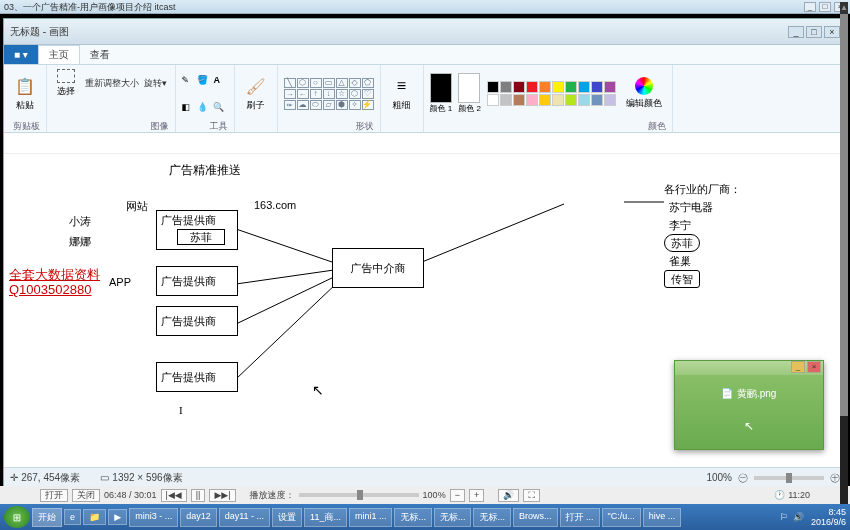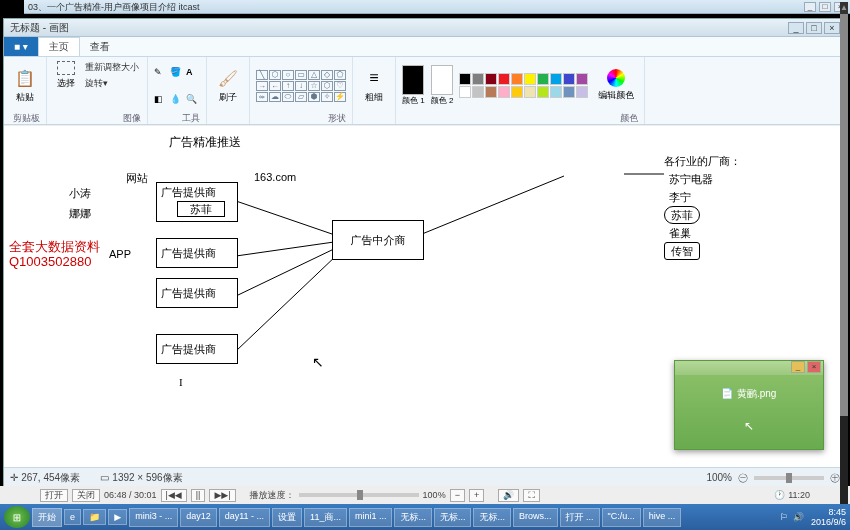--- a/index.html
+++ b/index.html
@@ -1,25 +1,25 @@
 <!DOCTYPE html>
 <html><head>
 <meta charset="utf-8">
 <style>
 * { margin: 0; padding: 0; box-sizing: border-box; font-family: "Microsoft YaHei", SimSun, Arial, sans-serif; }
 body { width: 850px; height: 530px; background: #000; position: relative; overflow: hidden; }
 
 
-.outer-win { position: absolute; top: 0; left: 0; right: 0; height: 14px; background: linear-gradient(#dcebf6,#c4dbea); border-bottom: 1px solid #9ab; font-size: 9px; padding: 1px 4px; color: #333; margin-left: 24px; }
+.outer-win { position: absolute; top: 0; left: 0; right: 0; height: 14px; background: linear-gradient(#dcebf6,#c4dbea); border-bottom: 1px solid #9ab; font-size: 9px; padding: 1px 4px; color: #333; }
 .outer-ctrl { position: absolute; right: 4px; top: 2px; display: flex; gap: 3px; }
 .outer-ctrl span { width: 12px; height: 10px; background: #e5edf5; border: 1px solid #9ab; font-size: 8px; text-align: center; line-height: 8px; }
 
 
 .paint-win { position: absolute; top: 18px; left: 3px; right: 3px; bottom: 42px; background: #fff; border: 1px solid #8aa; display: flex; flex-direction: column; }
-.paint-title { height: 18px; background: linear-gradient(#e8f1f8,#cfdfe9); border-bottom: 1px solid #b0c4d4; font-size: 10px; padding: 2px 6px; color: #333; display: flex; align-items: center; }
+.paint-title { height: 26px; background: linear-gradient(#e8f1f8,#cfdfe9); border-bottom: 1px solid #b0c4d4; font-size: 10px; padding: 2px 6px; color: #333; display: flex; align-items: center; }
 .paint-title .ctrls { margin-left: auto; display: flex; gap: 2px; }
 .paint-title .ctrls span { width: 16px; height: 12px; background: #d5e5f0; border: 1px solid #9ab; font-size: 9px; text-align: center; line-height: 10px; }
 
 
 .ribbon-tabs { height: 20px; background: #f5fafd; border-bottom: 1px solid #c5d8e5; display: flex; align-items: center; font-size: 10px; }
 .file-tab { background: #1e6fb8; color: #fff; padding: 2px 10px; height: 100%; display: flex; align-items: center; }
 .tab { padding: 2px 10px; color: #444; }
 .tab.active { background: #fff; border: 1px solid #c5d8e5; border-bottom: none; }
 
 .ribbon { height: 68px; background: #f3f8fc; border-bottom: 1px solid #c5d8e5; display: flex; font-size: 9px; }
@@ -29,26 +29,26 @@
 .big-btn { display: flex; flex-direction: column; align-items: center; gap: 2px; padding: 2px 4px; }
 .ico { width: 22px; height: 22px; display: flex; align-items: center; justify-content: center; font-size: 16px; }
 .small-btn { font-size: 9px; padding: 1px 2px; color: #333; }
 .shape-grid { display: grid; grid-template-columns: repeat(7, 12px); gap: 1px; }
 .shape-grid span { width: 12px; height: 10px; border: 1px solid #89a; font-size: 8px; text-align: center; line-height: 8px; color: #678; }
 .color-swatch { width: 22px; height: 30px; border: 1px solid #bbb; }
 .palette { display: grid; grid-template-columns: repeat(10, 12px); gap: 1px; }
 .palette span { width: 12px; height: 12px; border: 1px solid #ccc; }
 
 
-.canvas-wrap { flex: 1; background: #fff; position: relative; overflow: hidden; border-top: 1px solid #eee; }
+.canvas-wrap { flex: 1; background: #fff; position: relative; overflow: hidden; border-top: 1px solid #eee; margin-top: 20px; }
 .canvas-wrap svg { position: absolute; top: 0; left: 0; pointer-events: none; }
 .box { position: absolute; border: 1px solid #000; background: #fff; font-size: 11px; display: flex; align-items: center; justify-content: center; }
 .txt { position: absolute; font-size: 11px; color: #000; }
 .circ { position: absolute; border: 1px solid #000; border-radius: 50%; font-size: 11px; display: flex; align-items: center; justify-content: center; background: #fff; }
-.watermark { color: #c00; font-size: 13px; }
+.watermark { color: #c00; font-size: 13px; text-decoration: underline; }
 
 
 .status { height: 20px; background: #eaf1f7; border-top: 1px solid #c5d8e5; display: flex; align-items: center; font-size: 10px; padding: 0 6px; gap: 20px; color: #444; }
 .status .right { margin-left: auto; display: flex; align-items: center; gap: 6px; }
 .zoom-track { width: 70px; height: 4px; background: #ccc; position: relative; }
 .zoom-thumb { width: 6px; height: 10px; background: #888; position: absolute; top: -3px; left: 32px; }
 
 
 .popup { position: absolute; right: 26px; bottom: 80px; width: 150px; height: 90px; background: linear-gradient(#8ec26b,#6aab4f); border: 1px solid #5a9a3e; box-shadow: 0 2px 6px rgba(0,0,0,.4); font-size: 10px; color: #fff; }
 .popup-title { height: 14px; background: linear-gradient(#b5d89a,#9cc87e); display: flex; justify-content: flex-end; gap: 2px; padding: 0 2px; }
@@ -112,21 +112,21 @@
       </div>
       <div class="grp-label">剪贴板</div>
     </div>
     <div class="grp">
       <div class="grp-body" style="flex-direction:column;align-items:flex-start;gap:1px">
         <div style="display:flex;gap:4px;align-items:center">
           <div class="big-btn">
             <span class="ico" style="border:1px dashed #666;width:18px;height:14px"></span>
             <span>选择</span>
           </div>
-          <div style="display:flex;flex-direction:column;gap:1px">
+          <div style="display:flex;flex-direction:row;gap:1px">
             <div class="small-btn">重新调整大小</div>
             <div class="small-btn">旋转▾</div>
           </div>
         </div>
       </div>
       <div class="grp-label">图像</div>
     </div>
     <div class="grp">
       <div class="grp-body" style="display:grid;grid-template-columns:repeat(3,14px);gap:2px">
         <span>✎</span>

